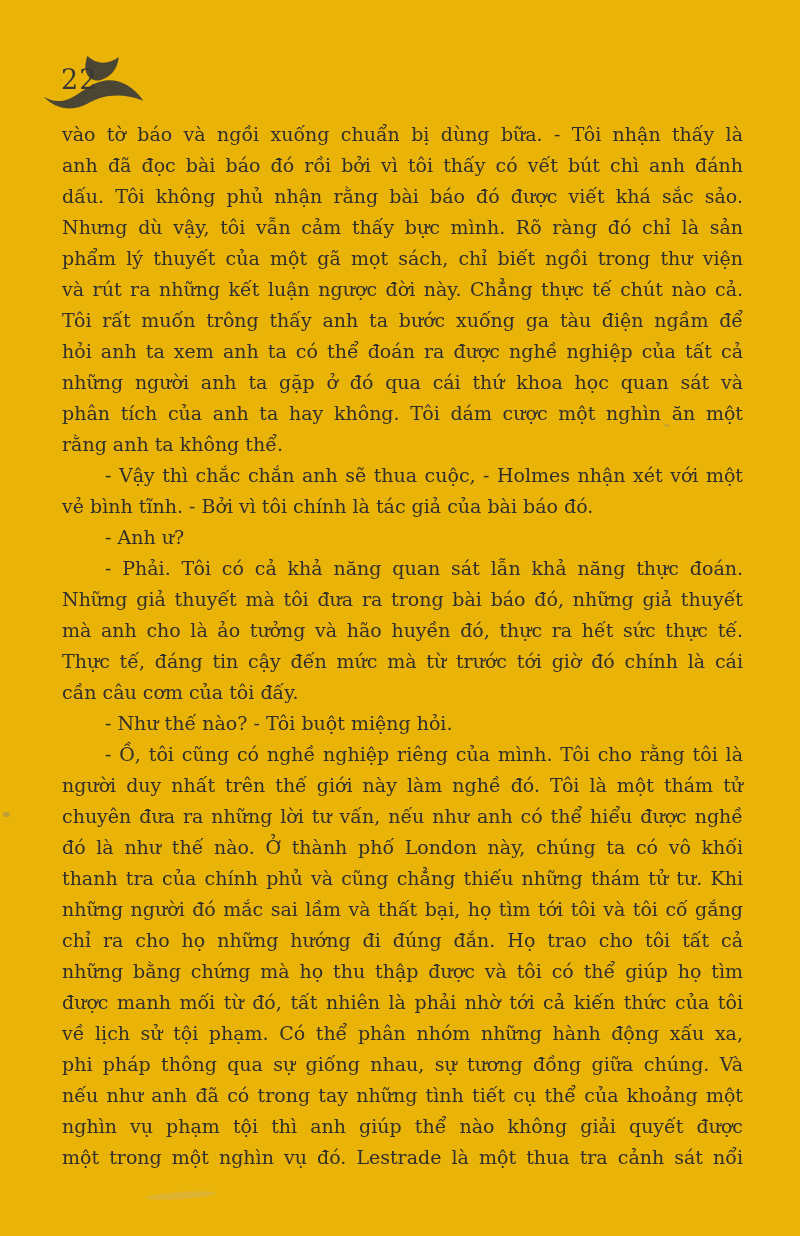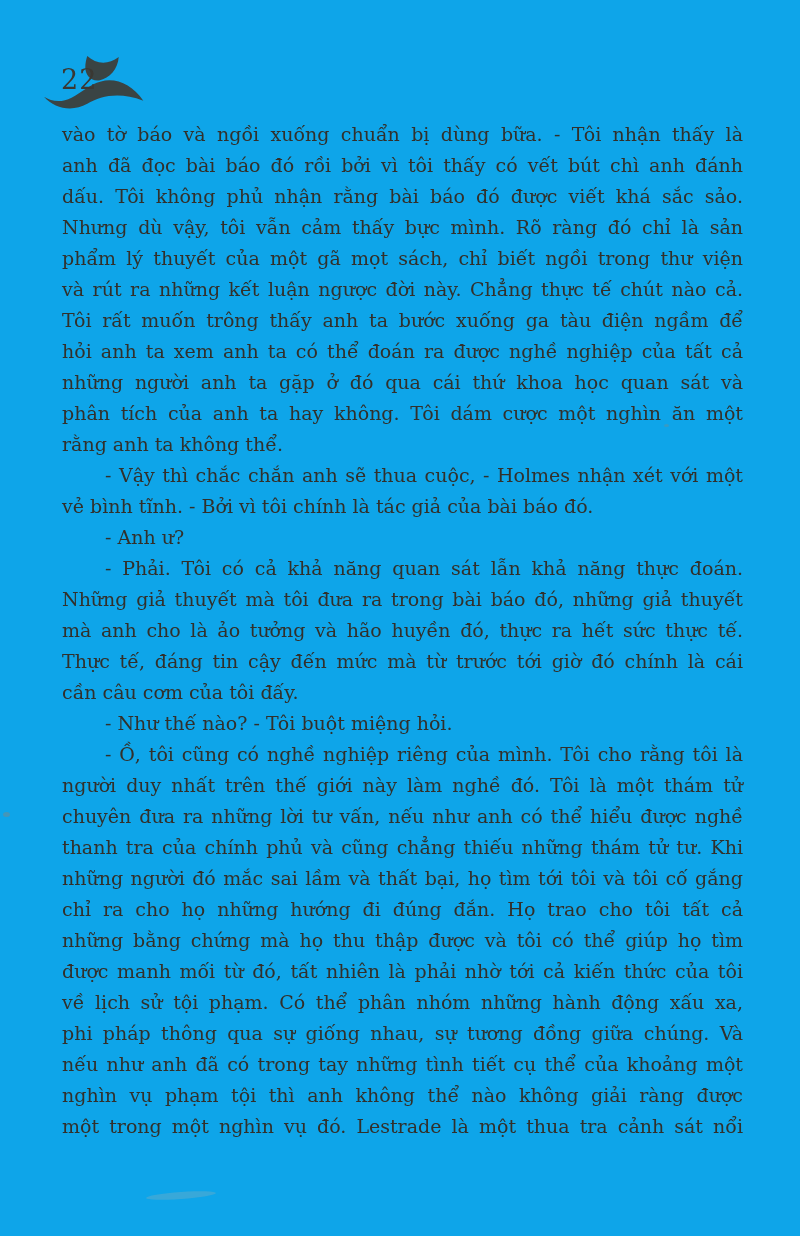--- a/index.html
+++ b/index.html
@@ -5,21 +5,21 @@
   html, body {
     margin: 0;
     padding: 0;
     background: #e8e6e0;
   }
   .page {
     position: relative;
     width: 800px;
     height: 1236px;
     margin: 0 auto;
-    background: #0ea5e9;
+    background: #eab308;
     overflow: hidden;
     font-family: "DejaVu Serif", "Liberation Serif", serif;
     color: #32302b;
   }
   
   .page-number {
     position: absolute;
     left: 61px;
     top: 64px;
     font-size: 27px;
@@ -125,29 +125,30 @@
         <div class="line">Thực tế, đáng tin cậy đến mức mà từ trước tới giờ đó chính là cái</div>
         <div class="line last">cần câu cơm của tôi đấy.</div>
       </div>
       <div class="para">
         <div class="line first last">- Như thế nào? - Tôi buột miệng hỏi.</div>
       </div>
       <div class="para">
         <div class="line first">- Ồ, tôi cũng có nghề nghiệp riêng của mình. Tôi cho rằng tôi là</div>
         <div class="line">người duy nhất trên thế giới này làm nghề đó. Tôi là một thám tử</div>
         <div class="line">chuyên đưa ra những lời tư vấn, nếu như anh có thể hiểu được nghề</div>
+        <div class="line">đó là như thế nào. Ở thành phố London này, chúng ta có vô khối</div>
         <div class="line">thanh tra của chính phủ và cũng chẳng thiếu những thám tử tư. Khi</div>
         <div class="line">những người đó mắc sai lầm và thất bại, họ tìm tới tôi và tôi cố gắng</div>
         <div class="line">chỉ ra cho họ những hướng đi đúng đắn. Họ trao cho tôi tất cả</div>
         <div class="line">những bằng chứng mà họ thu thập được và tôi có thể giúp họ tìm</div>
         <div class="line">được manh mối từ đó, tất nhiên là phải nhờ tới cả kiến thức của tôi</div>
         <div class="line">về lịch sử tội phạm. Có thể phân nhóm những hành động xấu xa,</div>
         <div class="line">phi pháp thông qua sự giống nhau, sự tương đồng giữa chúng. Và</div>
         <div class="line">nếu như anh đã có trong tay những tình tiết cụ thể của khoảng một</div>
-        <div class="line">nghìn vụ phạm tội thì anh không thể nào không giải ràng được</div>
+        <div class="line">nghìn vụ phạm tội thì anh giúp thể nào không giải quyết được</div>
         <div class="line">một trong một nghìn vụ đó. Lestrade là một thua tra cảnh sát nổi</div>
       </div>
     </div>
 
   <div class="speck a"></div>
   <div class="speck b"></div>
   <div class="smudge"></div>
 
 </div>
 

